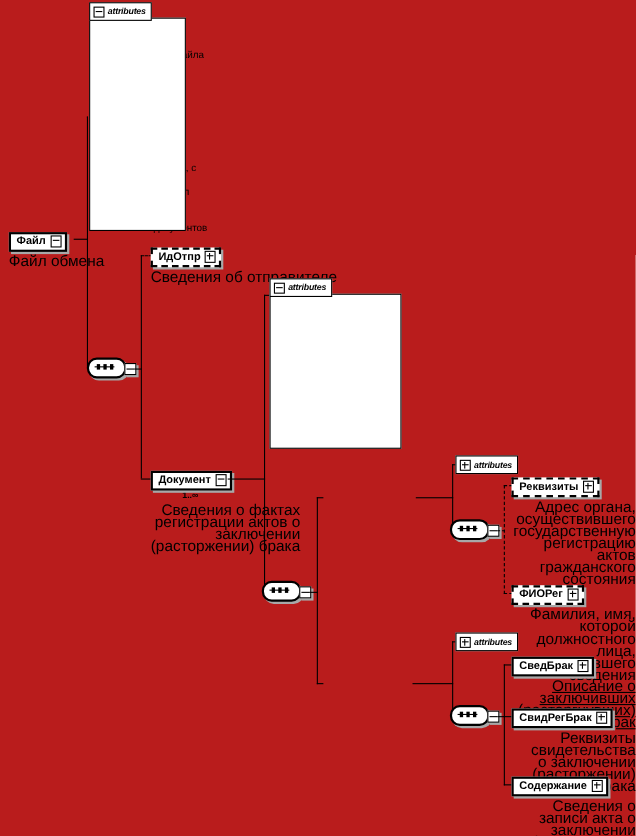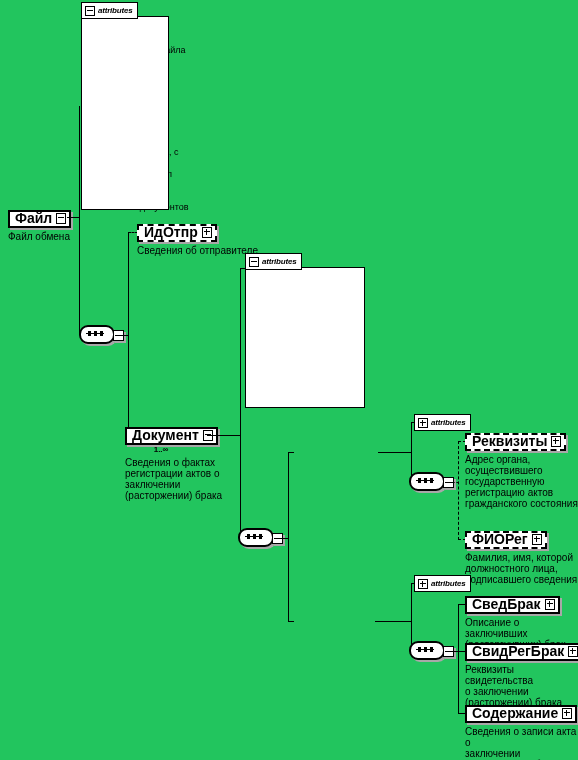--- a/index.html
+++ b/index.html
@@ -4,21 +4,21 @@
 <style>
   html, body {
     margin: 0;
     padding: 0;
     background: #ffffff;
   }
   #canvas {
     position: relative;
     width: 578px;
     height: 760px;
-    background: #22c55e;
+    background: #b91c1c;
     font-family: "Liberation Sans", sans-serif;
     overflow: hidden;
   }
 
   
   .line-h, .line-v {
     position: absolute;
     background: #000000;
   }
   .line-h { height: 1px; }
@@ -125,34 +125,35 @@
   
   .node {
     position: absolute;
   }
   .node-box {
     position: relative;
     display: inline-flex;
     align-items: center;
     border: 2px solid #000;
     background: #fff;
-    font-size: 14px;
+    font-size: 10px;
     font-weight: bold;
     line-height: 13px;
     padding: 0px 3px 1px 5px;
     white-space: nowrap;
     box-shadow: 2px 2px 0 0 #a8a8a8;
   }
   .node-box.opt { border: 2px dashed #000; }
   .node-box .nlabel { margin-right: 4px; }
   .node-desc {
-    font-size: 10px;
+    font-size: 14px;
     line-height: 11px;
     margin-top: 3px;
     white-space: pre-line;
+    text-align: right;
   }
   .card {
     font-size: 8px;
     font-weight: bold;
     margin-top: 0px;
     white-space: nowrap;
   }
 
   
   .stub {
@@ -307,21 +308,21 @@
   <div class="node" style="left:137px; top:223px;">
     <span class="node-box opt">
       <span class="nlabel">ИдОтпр</span>
       <span class="stub plus"></span>
     </span>
     <div class="node-desc">Сведения об отправителе</div>
   </div>
 
   <div class="line-h" style="left:128px; top:435px; width:10px;"></div>
 
-  <div class="node" style="left:125px; top:426px;">
+  <div class="node" style="left:137px; top:426px;">
     <span class="node-box">
       <span class="nlabel">Документ</span>
       <span class="stub"></span>
     </span>
     <div class="card" style="text-align:center; width:72px;">1..∞</div>
     <div class="node-desc">Сведения о фактах
 регистрации актов о
 заключении
 (расторжении) брака</div>
   </div>
@@ -440,21 +441,21 @@
     <div class="sq"></div>
   </div>
 
   <div class="line-h" style="left:452px; top:651px; width:7px;"></div>
   <div class="line-v" style="left:458px; top:604px; height:110px;"></div>
 
   <div class="line-h" style="left:458px; top:604px; width:8px;"></div>
   <div class="line-h" style="left:458px; top:651px; width:8px;"></div>
   <div class="line-h" style="left:458px; top:713px; width:8px;"></div>
 
-  <div class="node" style="left:465px; top:595px;">
+  <div class="node" style="left:465px; top:595px;text-decoration:underline;">
     <span class="node-box">
       <span class="nlabel">СведБрак</span>
       <span class="stub plus"></span>
     </span>
     <div class="node-desc">Описание о заключивших
 (расторгнувших) брак</div>
   </div>
 
   <div class="node" style="left:465px; top:642px;">
     <span class="node-box">

